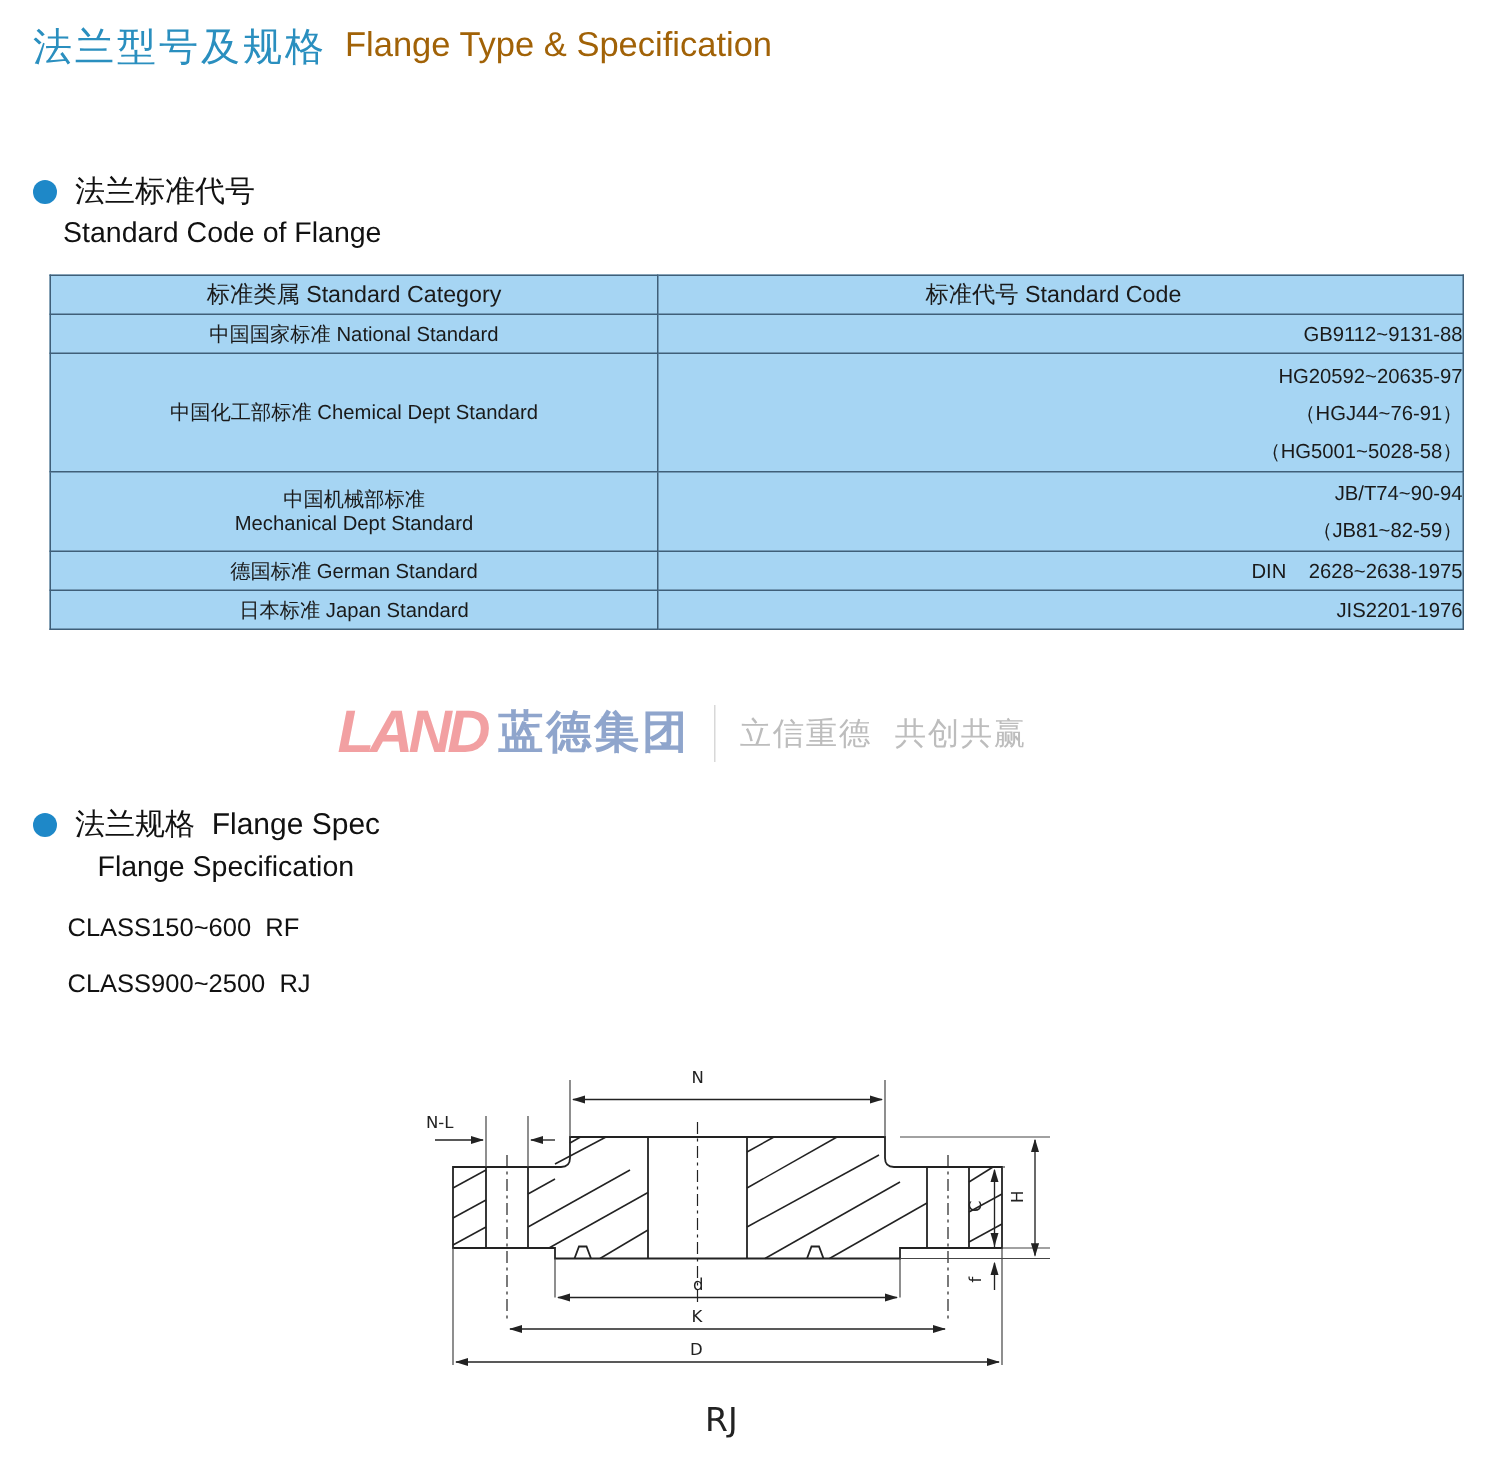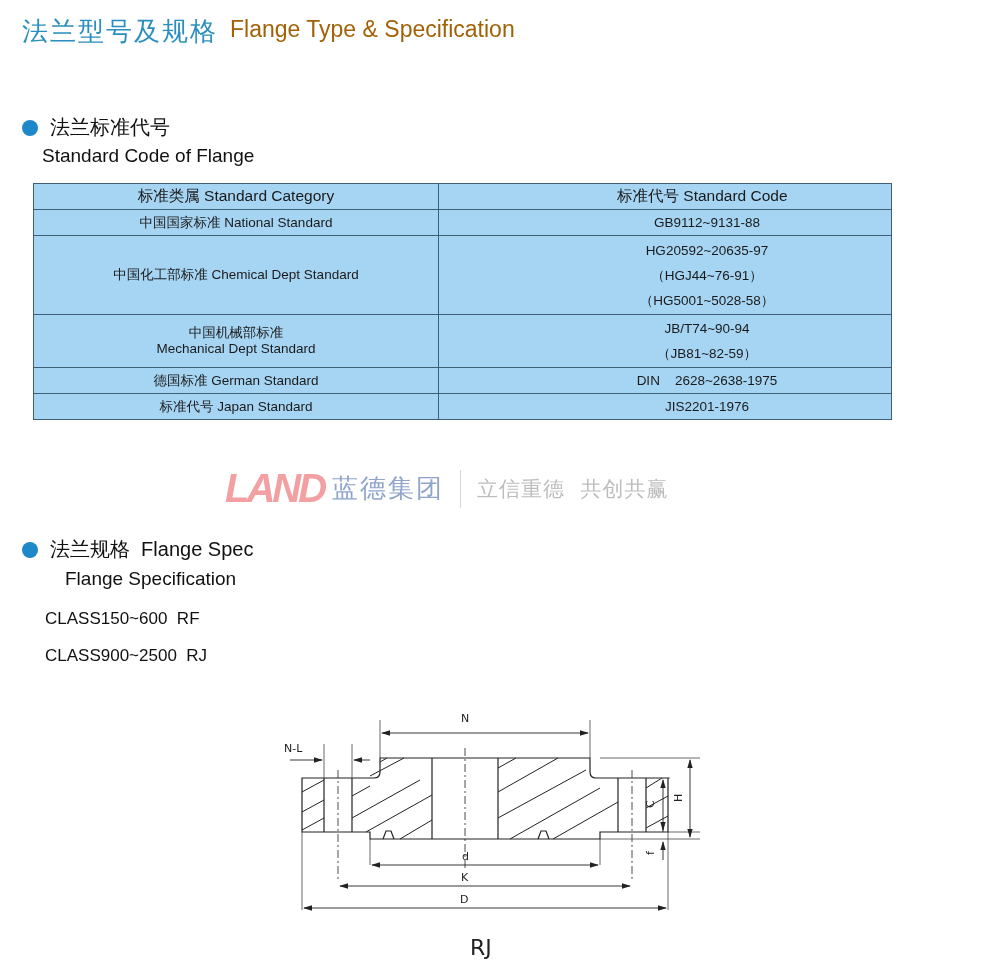--- a/index.html
+++ b/index.html
@@ -4,35 +4,35 @@
 <style>
   html, body { margin: 0; padding: 0; background: #ffffff; }
   body { width: 1000px; height: 978px; position: relative; overflow: hidden;
          font-family: "DejaVu Sans", "Liberation Sans", sans-serif; color: #1a1a1a; }
   .abs { position: absolute; }
   .title-cn { left: 22px; top: 14px; font-size: 26px; color: #2a8fbf; letter-spacing: 2px; }
   .title-en { left: 230px; top: 16px; font-size: 23px; color: #a16207; font-family: "Liberation Sans", sans-serif; }
   .bullet { width: 16px; height: 16px; border-radius: 50%; background: #1e88c8; display: inline-block; }
   .sec-head { font-size: 20px; color: #111; font-family: "Liberation Sans", sans-serif; display:flex; align-items:center; gap:12px;justify-content:space-between; }
   .sec-sub { font-size: 19px; color: #111; font-family: "Liberation Sans", sans-serif; }
-  table.std { position: absolute; left: 33px; top: 183px; width: 859px; border-collapse: collapse;
+  table.std { position: absolute; left: 33px; top: 183px; width: 943px; border-collapse: collapse;
               background: #a6d5f3; font-family: "Liberation Sans", sans-serif; font-size: 13.5px; color: #1a1a1a; }
   table.std td { border: 1px solid #3f5f78; padding: 0; vertical-align: middle; }
   table.std tr.head td { font-size: 15.5px; height: 25px; }
   table.std td.cat { width: 404px; text-align: center; }
-  table.std td.code { padding-left: 84px; text-align: center; }
+  table.std td.code { padding-left: 84px; text-align: right; }
   table.std td.code div { line-height: 25px; }
   table.std tr.r1 td { height: 25px; }
   table.std tr.r2 td { height: 78px; }
   table.std tr.r3 td { height: 52px; }
   table.std tr.r4 td, table.std tr.r5 td, table.std tr.r6 td { height: 25px; }
   .cat-two { display:inline-block; text-align:center; line-height: 16px; }
   .logo { left: 225px; top: 466px; display:flex; align-items:center; }
   .logo-latin { font-size: 40px; font-weight: bold; color: #f2a0a2; font-family: "Liberation Sans", sans-serif; letter-spacing: -3px; font-style: italic; }
-  .logo-cn { font-size: 26px; font-weight: normal; color: #8fa5cc; margin-left: 8px; letter-spacing: 2px; }
+  .logo-cn { font-size: 30px; font-weight: bold; color: #8fa5cc; margin-left: 8px; letter-spacing: 2px; }
   .logo-sep { width: 1px; height: 38px; background: #d8d8d8; margin: 0 16px; }
   .logo-slogan { font-size: 21px; color: #bdbdbd; letter-spacing: 1px; }
   .class-line { font-size: 17px; font-family: "Liberation Sans", sans-serif; color: #111; }
   .diagram { position: absolute; left: 270px; top: 700px; }
   .rj { left: 470px; top: 935px; font-size: 22px; color: #222; font-family: "DejaVu Sans", sans-serif; }
 </style>
 </head>
 <body>
 
 <div class="abs title-cn">法兰型号及规格</div>
@@ -76,21 +76,21 @@
       <div>（JB81~82-59）</div>
     </td>
   </tr>
   <tr class="r5">
     <td class="cat">德国标准 German Standard</td>
     <td class="code">
           <div style="white-space:pre;">DIN    2628~2638-1975</div>
         </td>
   </tr>
   <tr class="r6">
-    <td class="cat">标准代号 Japan Standard</td>
+    <td class="cat">日本标准 Japan Standard</td>
     <td class="code">
           <div>JIS2201-1976</div>
         </td>
   </tr>
 </tbody>
   </table>
 
 <div class="abs logo">
   <span class="logo-latin">LAND</span>
   <span class="logo-cn">蓝德集团</span>

